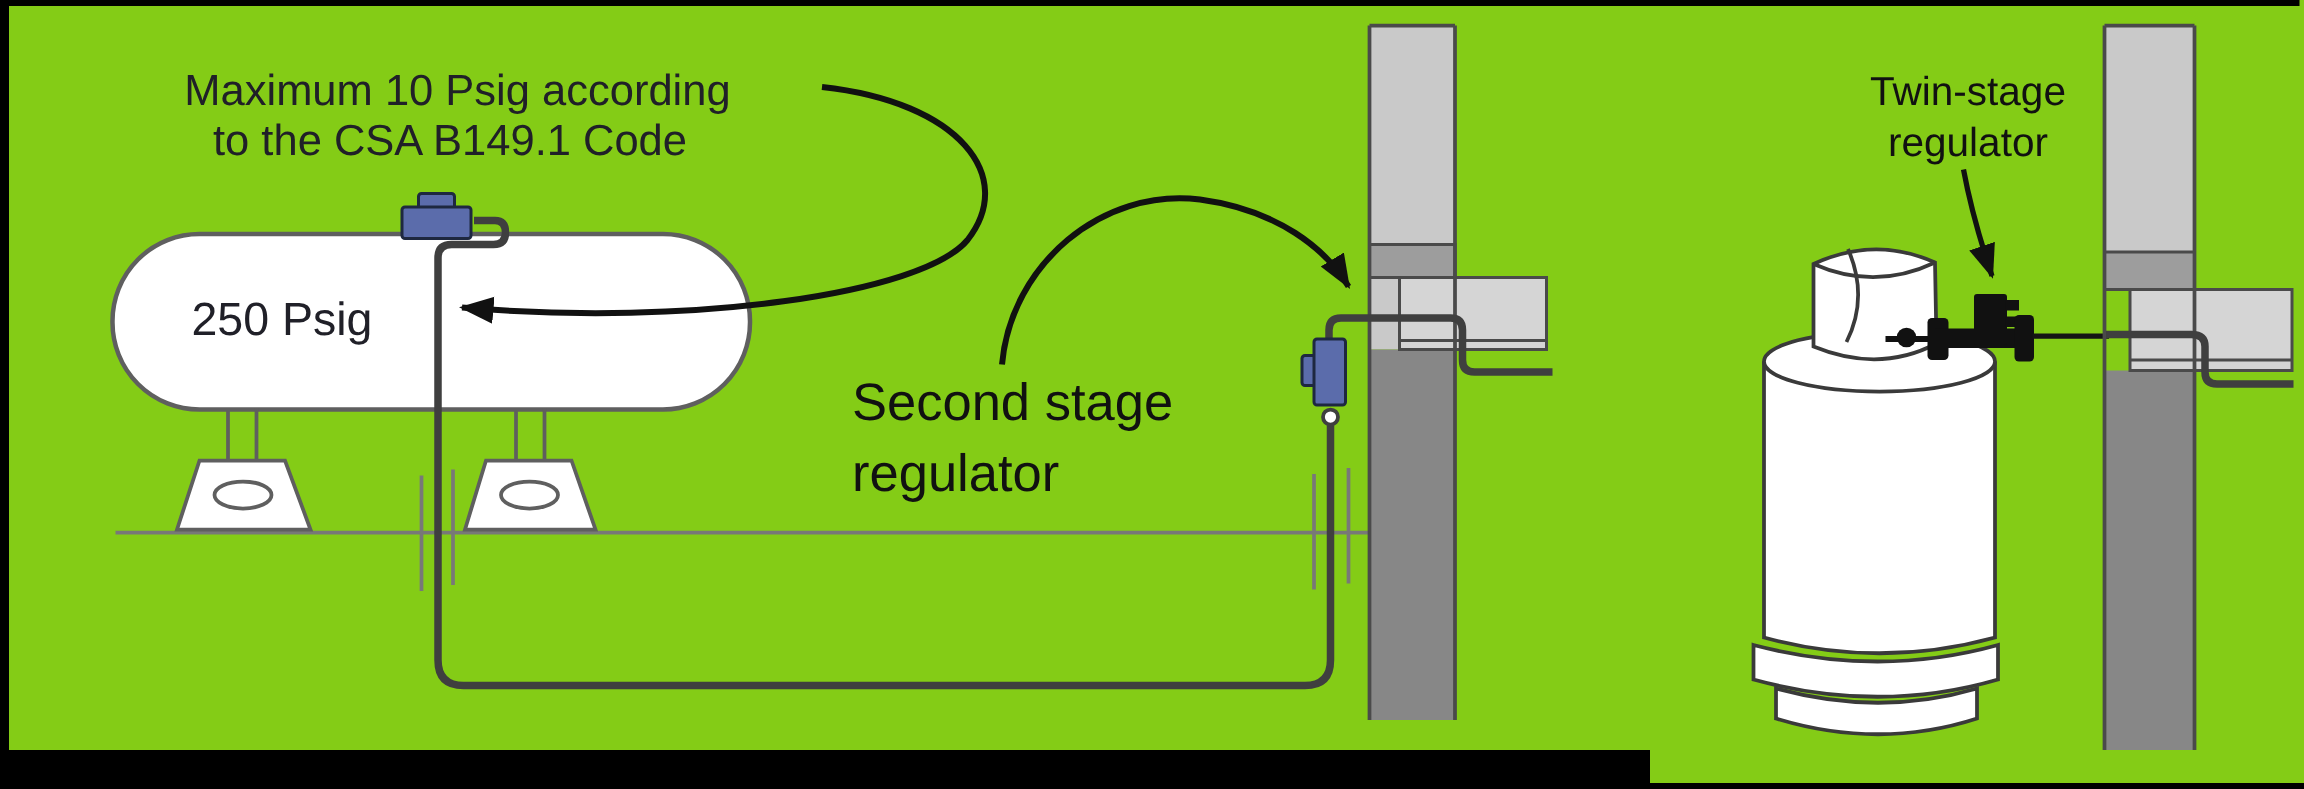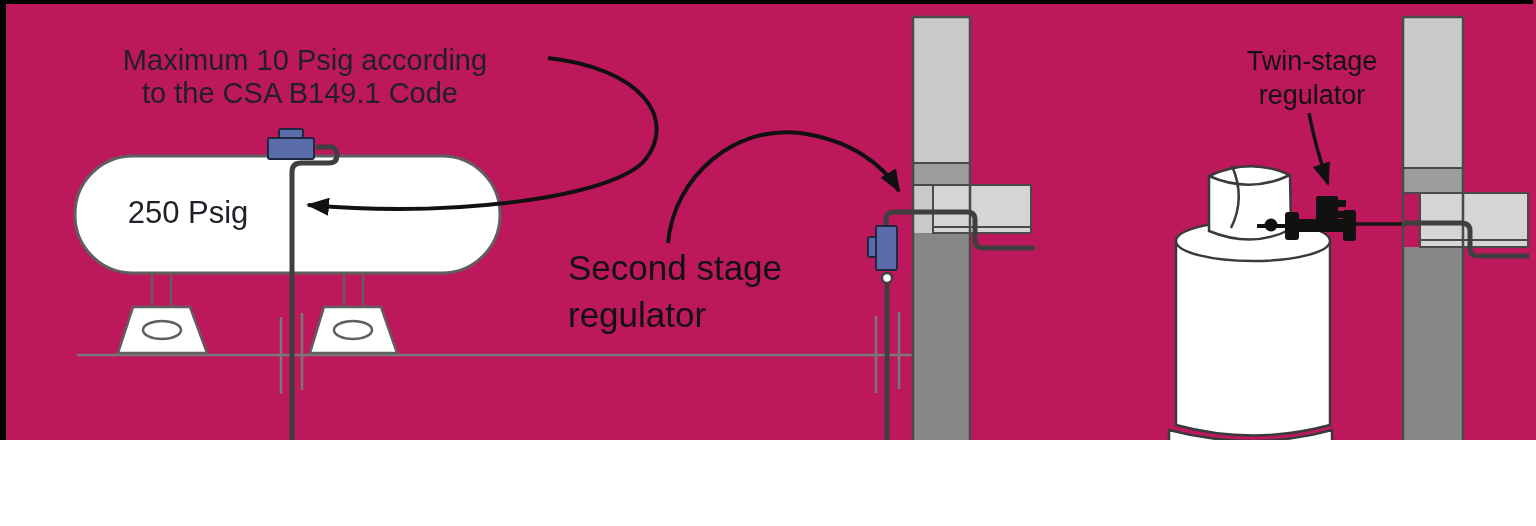--- a/index.html
+++ b/index.html
@@ -1,16 +1,16 @@
 <!DOCTYPE html>
 <html><head>
 <meta charset="utf-8">
 <style>
   html,body{margin:0;padding:0;background:#ffffff;}
-  #stage{position:relative;width:1536px;height:440px;background:#be185d;overflow:hidden;
+  #stage{position:relative;width:1536px;height:526px;background:#84cc16;overflow:hidden;
          font-family:"Liberation Sans","DejaVu Sans",sans-serif;}
   svg{position:absolute;left:0;top:0;}
   text{font-family:"Liberation Sans","DejaVu Sans",sans-serif;}
 </style>
 </head>
 <body>
 
 <div id="stage">
 <svg width="1536" height="526" viewBox="0 0 1536 526">
   <defs>

